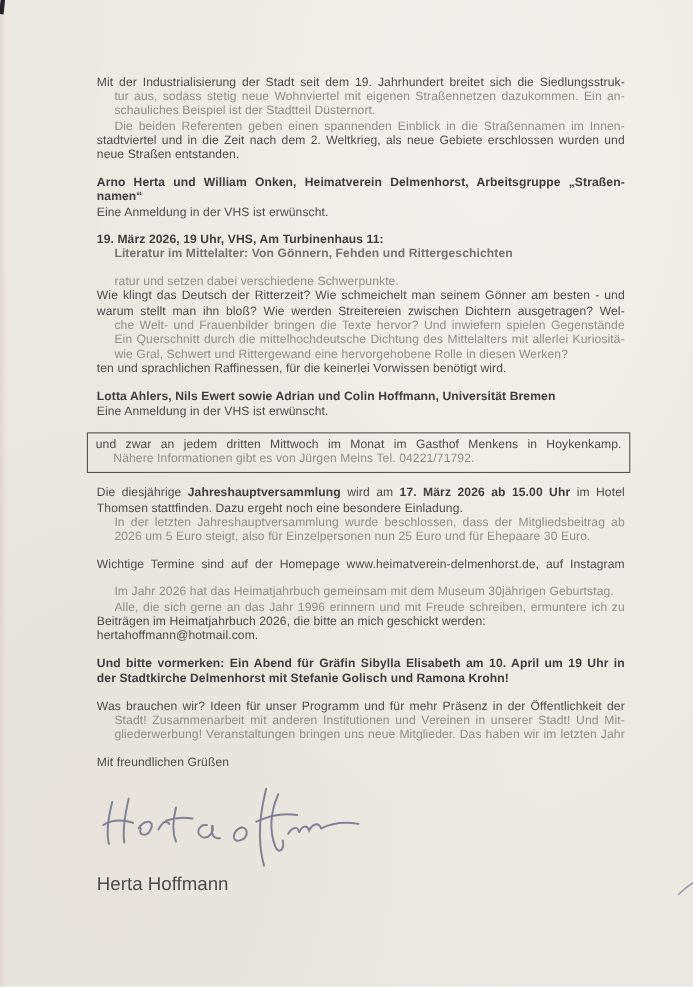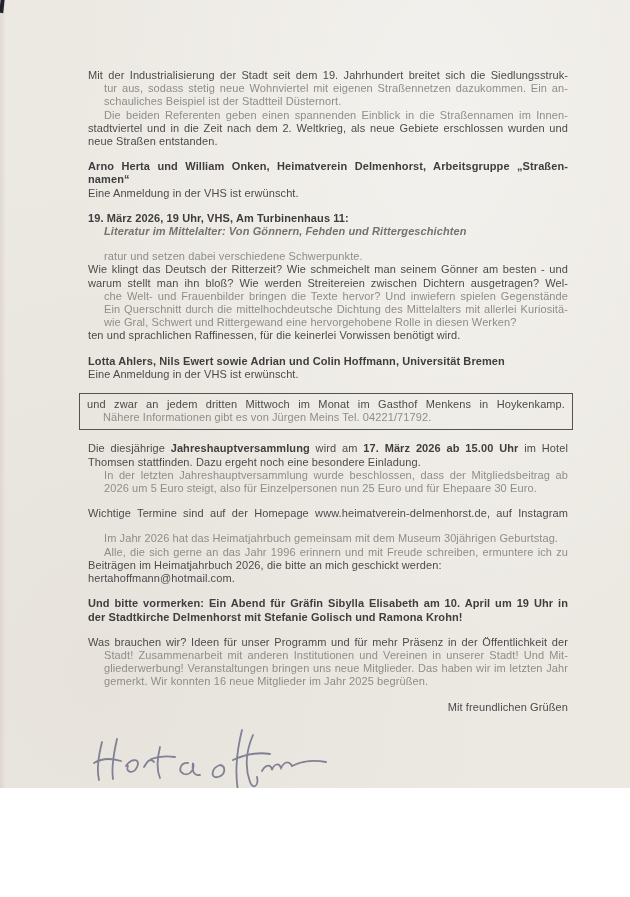--- a/index.html
+++ b/index.html
@@ -1,18 +1,18 @@
 <!DOCTYPE html>
 <html style="--paper: #ece9e3; --ink: #4b4b4b; --faded: #8f8d88; --bold-ink: #3e3e3e; --bold-faded: #757370; --box-border: #555352; --signature-ink: #6f7088; --corner-mark: #22222e;"><head>
 <meta charset="utf-8">
 <style>
   html,body{margin:0;padding:0;}
   .page{
     position:relative;
-    width:630px;height:788px;
+    width:630px;height:897px;
     overflow:hidden;
     background:
       radial-gradient(ellipse at 70% 15%, rgba(255,255,255,.38), transparent 60%),
       radial-gradient(ellipse at 15% 85%, rgba(185,172,158,.10), transparent 55%),
       var(--paper,#ece9e3);
     font-family:"Liberation Sans", sans-serif;
   }
   .edge-left{
     position:absolute;left:0;top:0;bottom:0;width:6px;
     background:linear-gradient(90deg, rgba(186,158,148,.22), rgba(186,158,148,0));
@@ -27,27 +27,27 @@
   }
   .block{margin:0 0 12px 0;}
   .line{
     font-size:11px;line-height:13.2px;
     color:var(--ink,#4b4b4b);
     letter-spacing:.1px;
   }
   .line.j{text-align:justify;text-align-last:justify;}
   .line span.b{font-weight:bold;color:var(--bold-ink,#3e3e3e);}
   .line span.f{color:var(--faded,#8f8d88);margin-left:16px;}
-  .line span.b.f{color:var(--bold-faded,#757370);font-weight:bold;font-style:italic;}
+  .line span.b.f{color:var(--bold-faded,#757370);font-weight:bold;}
   .boxed{
     border:1px solid var(--box-border,#555352);
     padding:4px 7px 5px 7px;
     margin-left:-9px;margin-right:-5px;
   }
-  .closing{margin-top:4px;text-align:right;}
+  .closing{margin-top:4px;}
   .sig-wrap{position:relative;height:84px;margin:2px 0 0 2px;}
   .sig-wrap svg{position:absolute;left:0;top:0;}
   .sig-name{
     font-size:17px;line-height:13.2px;color:var(--ink,#4b4b4b);
   }
   .stray-mark{position:absolute;left:616px;top:800px;}
 </style>
 </head>
 <body>
 
@@ -106,21 +106,20 @@
         <div class="line"><span>hertahoffmann@hotmail.com.</span></div>
       </div>
       <div class="block">
         <div class="line j"><span class="b">Und bitte vormerken: Ein Abend für Gräfin Sibylla Elisabeth am 10. April um 19 Uhr in</span></div>
         <div class="line"><span class="b">der Stadtkirche Delmenhorst mit Stefanie Golisch und Ramona Krohn!</span></div>
       </div>
       <div class="block">
         <div class="line j"><span>Was brauchen wir? Ideen für unser Programm und für mehr Präsenz in der Öffentlichkeit der</span></div>
         <div class="line j"><span class="f">Stadt! Zusammenarbeit mit anderen Institutionen und Vereinen in unserer Stadt! Und Mit-</span></div>
         <div class="line j"><span class="f">gliederwerbung! Veranstaltungen bringen uns neue Mitglieder. Das haben wir im letzten Jahr</span></div>
-        <div class="line"><span class="f">gemerkt. Wir konnten 16 neue Mitglieder im Jahr 2025 begrüßen.</span></div>
       </div>
       <div class="block closing">
         <div class="line"><span>Mit freundlichen Grüßen</span></div>
       </div>
       <div class="sig-wrap">
         <svg width="240" height="82" viewBox="0 0 240 82">
           <g fill="none" stroke="#6f7088" stroke-width="1.8" stroke-linecap="round" opacity="0.85">
             <path d="M12,16 C9,28 6,42 9,54"></path>
             <path d="M27,13 C24,26 21,40 23,53"></path>
             <path d="M4,37 C12,32 21,32 31,35"></path>

